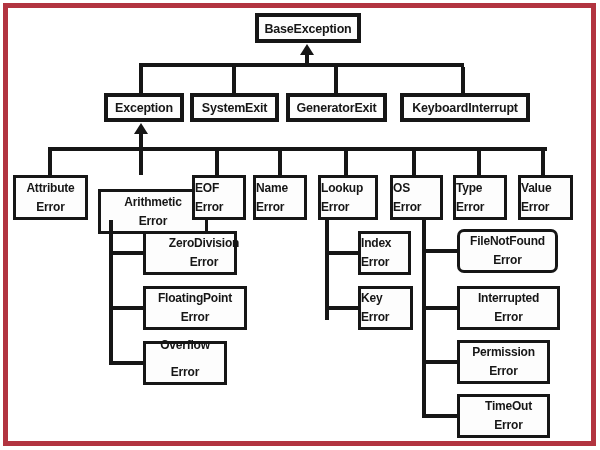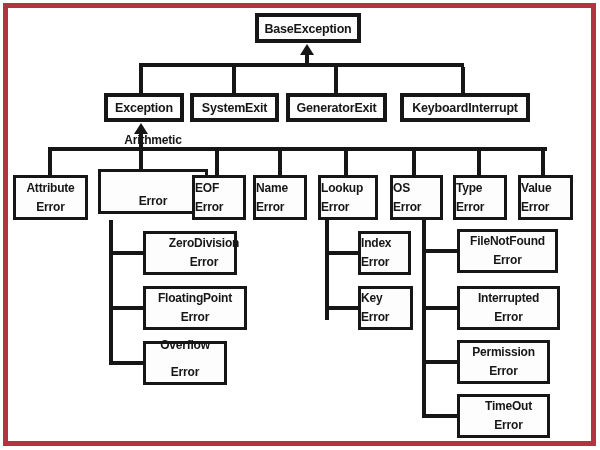--- a/index.html
+++ b/index.html
@@ -91,21 +91,21 @@
   <div class="conn" style="left:278px; top:151px; width:4px; height:24px;"></div>
   <div class="conn" style="left:344px; top:151px; width:4px; height:24px;"></div>
   <div class="conn" style="left:412px; top:151px; width:4px; height:24px;"></div>
   <div class="conn" style="left:477px; top:151px; width:4px; height:24px;"></div>
   <div class="conn" style="left:541px; top:151px; width:4px; height:24px;"></div>
 
   <div class="node center" style="left:13px; top:175px; width:75px; height:45px;">
     <span>Attribute</span>
     <span>Error</span>
   </div>
-  <div class="node center" style="left:98px; top:169px; width:110px; height:45px;gap:42px;">
+  <div class="node center" style="left:98px; top:189px; width:110px; height:45px;">
     <span>Arithmetic</span>
     <span>Error</span>
   </div>
   <div class="node leftal" style="left:192px; top:175px; width:54px; height:45px;">
     <span>EOF</span>
     <span>Error</span>
   </div>
   <div class="node leftal" style="left:253px; top:175px; width:54px; height:45px;">
     <span>Name</span>
     <span>Error</span>
@@ -157,21 +157,21 @@
     <span>Key</span>
     <span>Error</span>
   </div>
 
   <div class="conn" style="left:422px; top:220px; width:4px; height:198px;"></div>
   <div class="conn" style="left:422px; top:249px; width:35px; height:4px;"></div>
   <div class="conn" style="left:422px; top:306px; width:35px; height:4px;"></div>
   <div class="conn" style="left:422px; top:360px; width:35px; height:4px;"></div>
   <div class="conn" style="left:422px; top:414px; width:35px; height:4px;"></div>
 
-  <div class="node center" style="left:457px; top:229px; width:101px; height:44px;">
+  <div class="node center" style="left:457px; top:229px; width:101px; height:44px;border-radius:7px;">
     <span>FileNotFound</span>
     <span>Error</span>
   </div>
   <div class="node center" style="left:457px; top:286px; width:103px; height:44px;">
     <span>Interrupted</span>
     <span>Error</span>
   </div>
   <div class="node center" style="left:457px; top:340px; width:93px; height:44px;">
     <span>Permission</span>
     <span>Error</span>

